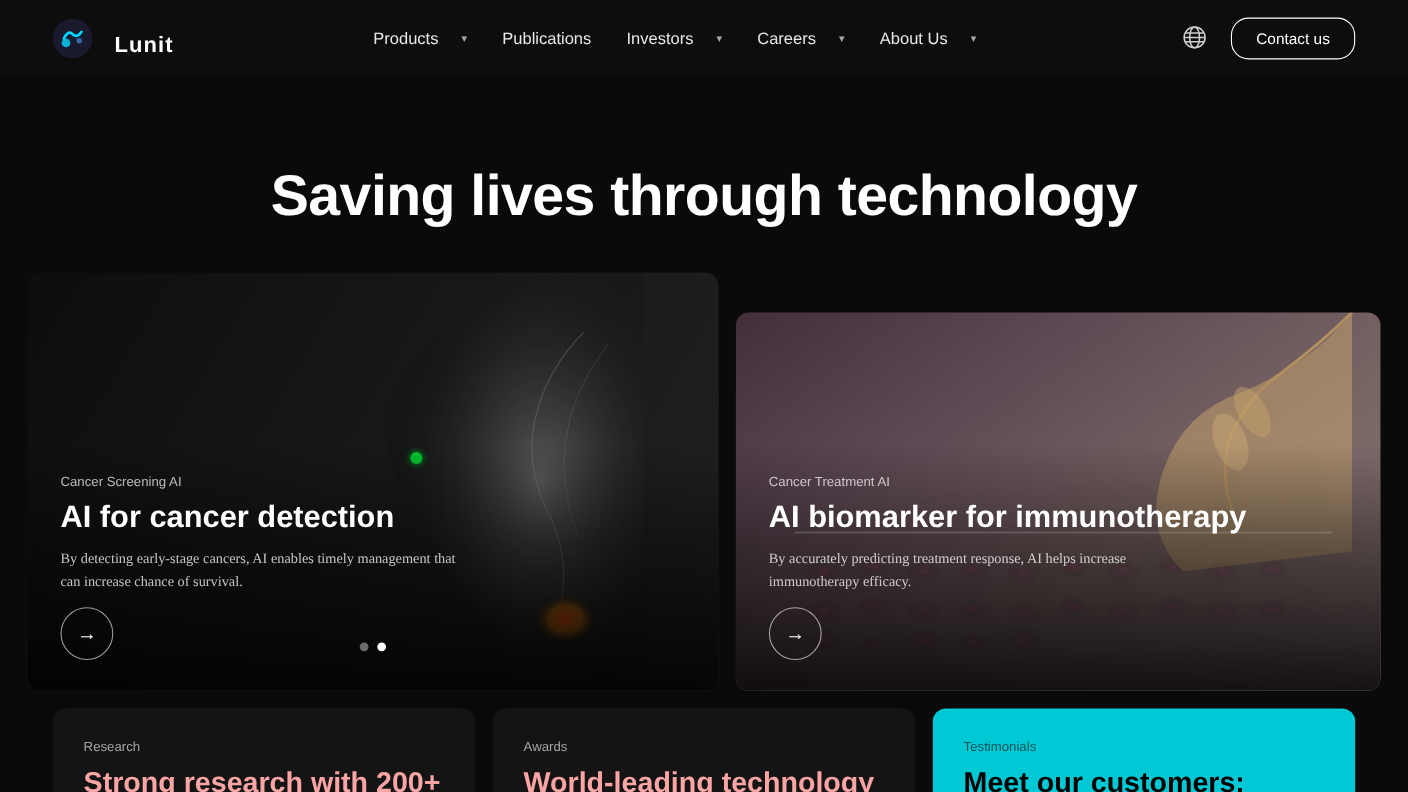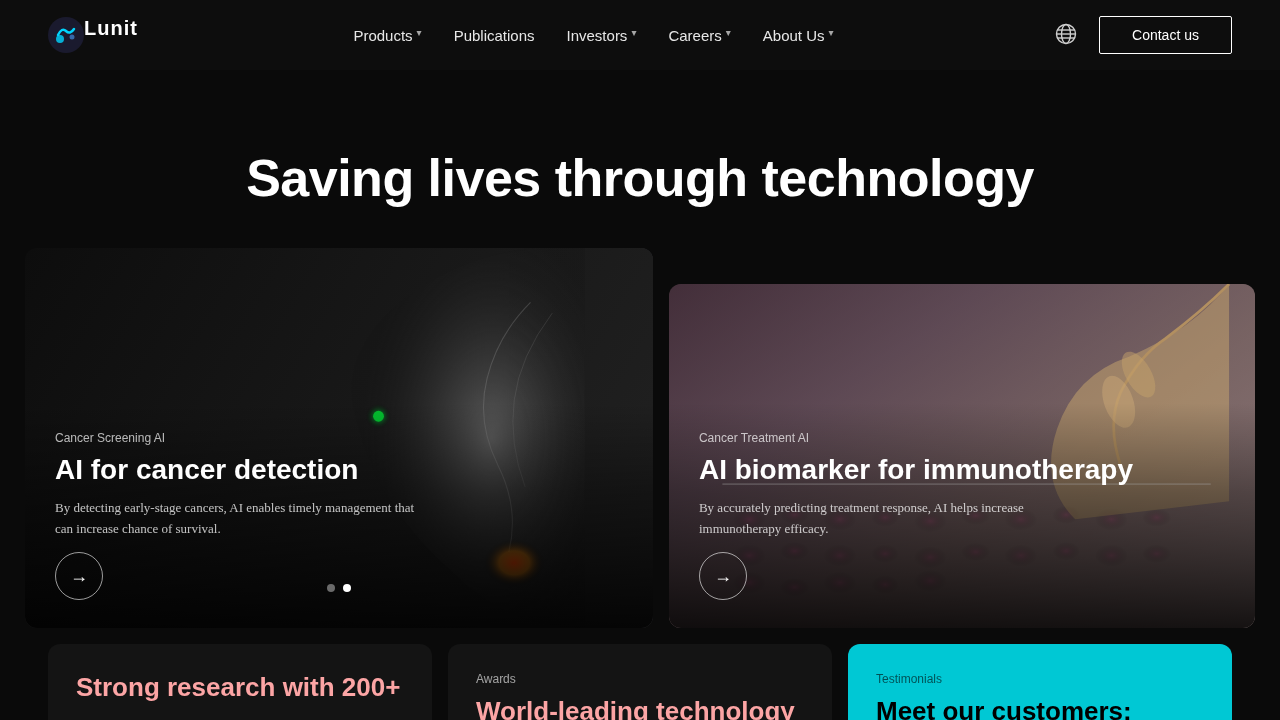--- a/index.html
+++ b/index.html
@@ -18,40 +18,41 @@
       align-items: center;
       justify-content: space-between;
       padding: 0 48px;
       height: 70px;
       background: #0d0d0d;
       position: relative;
       z-index: 10;
     }
     .nav-logo {
       display: flex;
-      align-items: flex-start;
-      gap: 0;
+      align-items: flex-end;
+      gap: 20px;
     }
     .logo-icon {
       width: 36px;
       height: 36px;
     }
     .nav-links {
       display: flex;
       align-items: center;
       gap: 32px;
       list-style: none;
     }
     .nav-links li a {
       color: #fff;
       text-decoration: none;
       font-size: 15px;
       font-weight: 400;
       display: flex;
-      gap: 4px;
+      align-items: center;
+      gap: 21px;
       opacity: 0.9;
     }
     .chevron {
       font-size: 10px;
       opacity: 0.7;
     }
     .nav-right {
       display: flex;
       align-items: center;
       gap: 16px;
@@ -61,22 +62,22 @@
       border: none;
       color: #fff;
       cursor: pointer;
       padding: 6px;
       opacity: 0.8;
     }
     .contact-btn {
       background: transparent;
       border: 1.5px solid #fff;
       color: #fff;
-      padding: 10px 32px;
-      border-radius: 2px;
+      padding: 10px 22px;
+      border-radius: 16px;
       font-size: 14px;
       cursor: pointer;
       font-weight: 500;
     }
 
     
     .hero {
       text-align: center;
       padding: 50px 0 40px;
       background: #0a0a0a;
@@ -422,20 +423,21 @@
       <div style="height:60px;"></div>
     </div>
     <button class="arrow-btn">
       <span>→</span>
     </button>
   </div>
 </div>
 
 <div class="bottom-row">
   <div class="bottom-card">
+    <div class="bottom-card-tag">Research</div>
     <div class="bottom-card-title">Strong research with 200+</div>
   </div>
   <div class="bottom-card">
     <div class="bottom-card-tag">Awards</div>
     <div class="bottom-card-title">World-leading technology</div>
   </div>
   <div class="bottom-card bottom-card-cyan">
     <div class="bottom-card-tag">Testimonials</div>
     <div class="bottom-card-title">Meet our customers: Using</div>
   </div>

